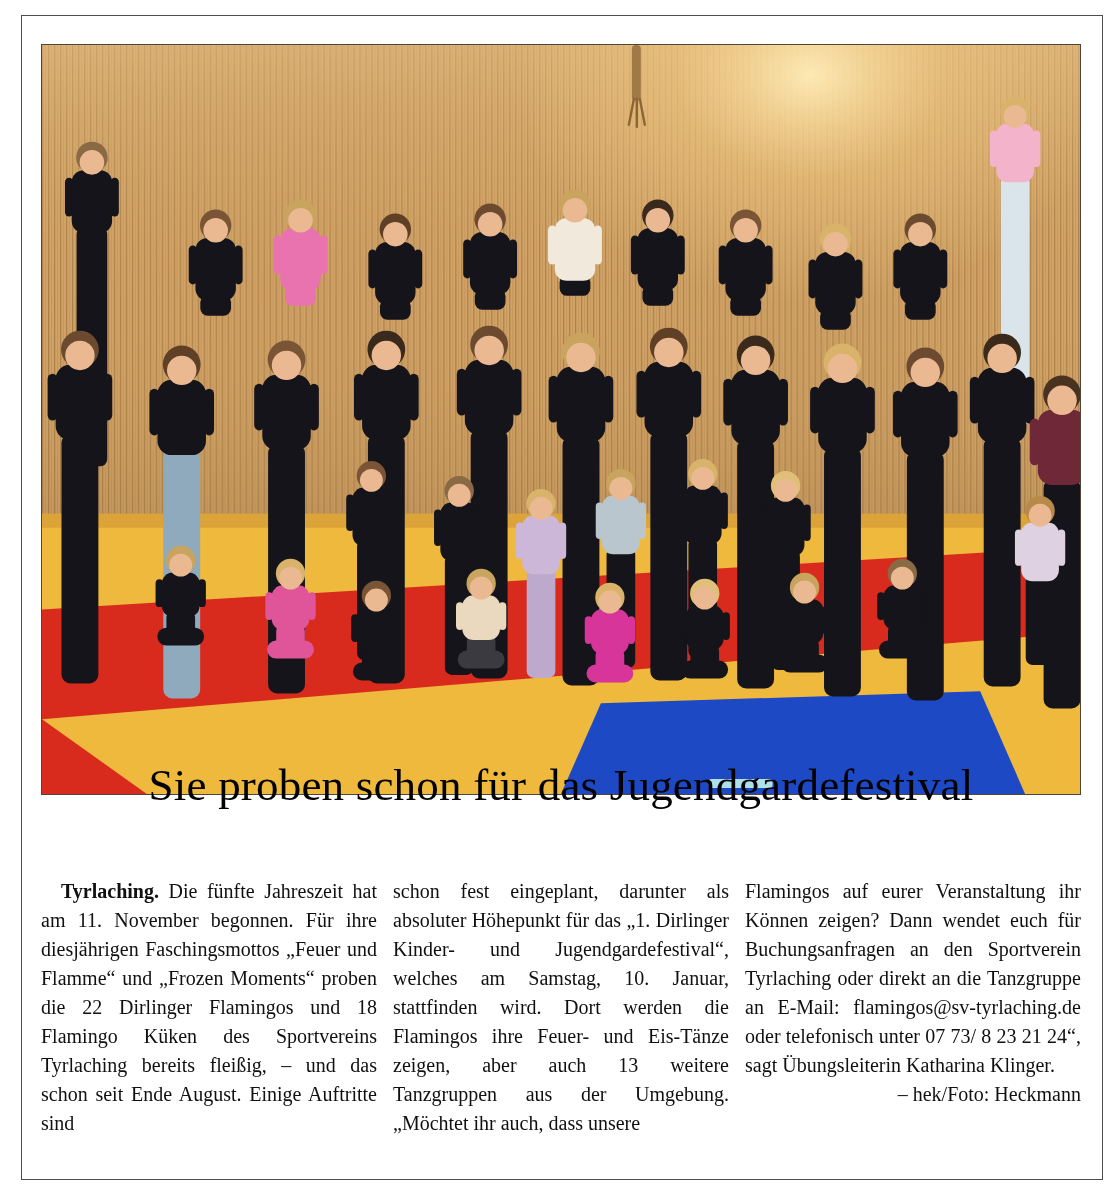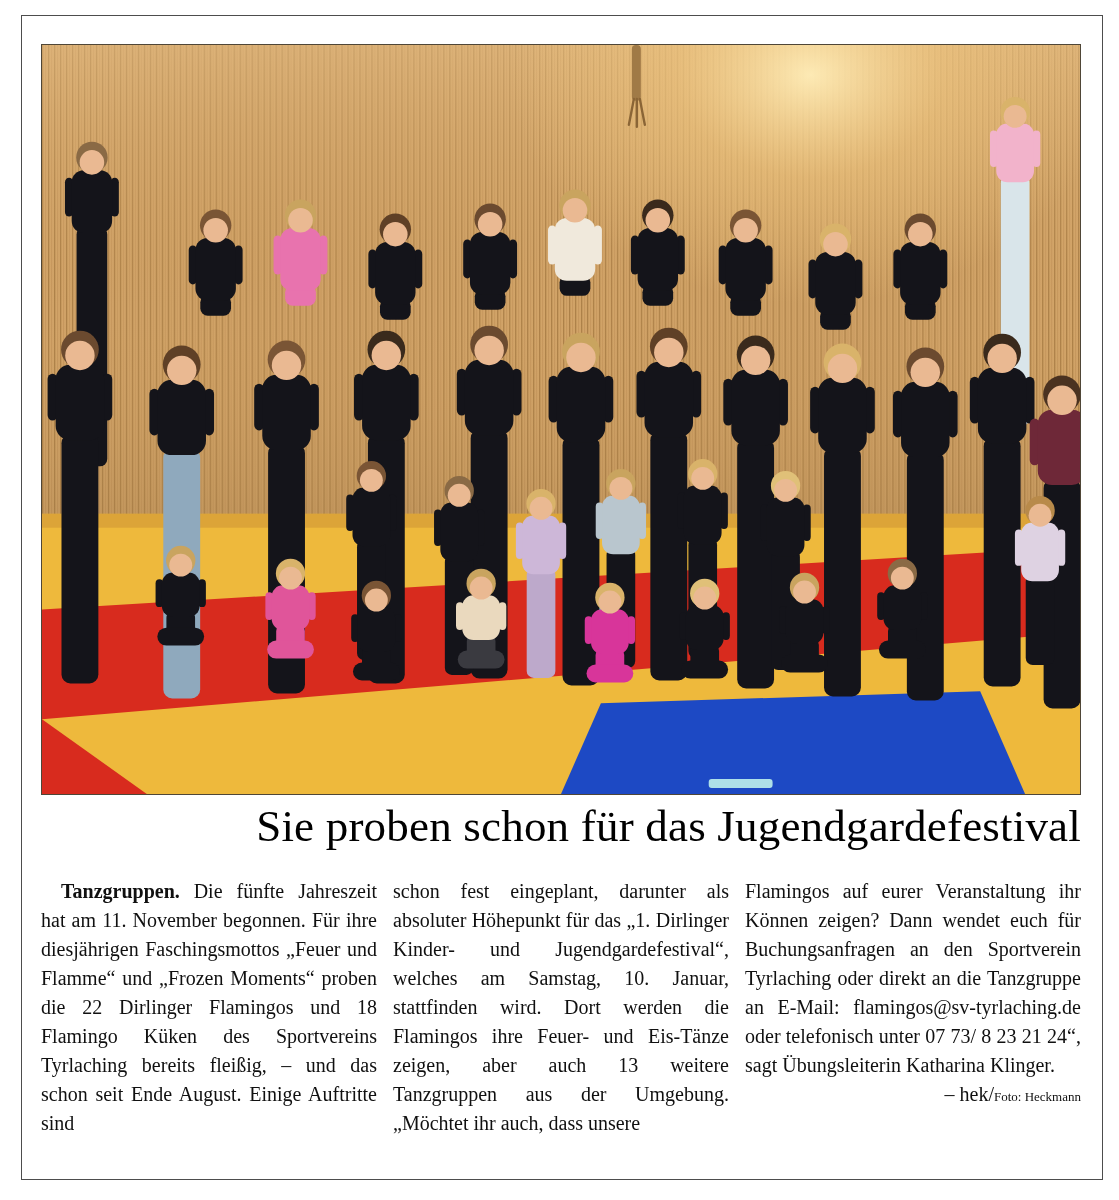--- a/index.html
+++ b/index.html
@@ -1,27 +1,27 @@
 <!DOCTYPE html>
 <html lang="de"><head>
 <meta charset="utf-8">
 <style>
   html,body{margin:0;padding:0;background:#ffffff;}
   body{width:1119px;height:1200px;position:relative;font-family:"Liberation Serif",serif;color:#101010;}
   .page-border{position:absolute;left:21px;top:15px;width:1082px;height:1165px;border:1px solid #4d4d4d;box-sizing:border-box;background:#ffffff;}
   .photo-frame{position:absolute;left:41px;top:44px;width:1040px;height:751px;border:1px solid #4f4637;box-sizing:border-box;overflow:hidden;background:#d2a468;}
   .photo-frame svg{display:block;width:100%;height:100%;}
-  .headline{position:absolute;left:41px;top:800px;width:1040px;margin:0;text-align:right;font-size:45px;font-weight:400;letter-spacing:0.2px;color:#000;white-space:nowrap;}
+  .headline{position:absolute;left:41px;top:759px;width:1040px;margin:0;text-align:center;font-size:45px;font-weight:400;letter-spacing:0.2px;color:#000;white-space:nowrap;}
   .columns{position:absolute;left:41px;top:877px;width:1040px;display:flex;gap:16px;}
   .col{flex:1 1 0;}
   .col p{margin:0;font-size:20px;line-height:29px;text-align:justify;}
   .col-1 p{text-indent:20px;}
   .lead{font-weight:700;}
   .byline{float:right;white-space:nowrap;}
-  .credit{font-size:13px;}
+  .credit{font-size:20px;}
 </style>
 </head>
 <body>
 
 <div class="page-border"></div>
 
 <div class="photo-frame">
   <svg id="photo-svg" viewBox="0 0 1040 751" preserveAspectRatio="none" aria-hidden="true">
       <defs>
         <pattern id="slats" width="6" height="12" patternUnits="userSpaceOnUse">
@@ -366,21 +366,21 @@
           <circle cx="569" cy="558.52" r="11.479999999999999" fill="#eab992"></circle>
         </g>
       </g>
     </svg>
 </div>
 
 <h1 class="headline">Sie proben schon für das Jugendgardefestival</h1>
 
 <div class="columns">
   <div class="col col-1">
-    <p><span class="lead">Tanzgruppen.</span><span> Die fünfte Jahreszeit hat am 11. November begonnen. Für ihre diesjährigen Faschingsmottos „Feuer und Flamme“ und „Frozen Moments“ proben die 22 Dirlinger Flamingos und 18 Flamingo Küken des Sportvereins Tyrlaching bereits fleißig, – und das schon seit Ende August. Einige Auftritte sind</span></p>
+    <p><span class="lead">Tyrlaching.</span><span> Die fünfte Jahreszeit hat am 11. November begonnen. Für ihre diesjährigen Faschingsmottos „Feuer und Flamme“ und „Frozen Moments“ proben die 22 Dirlinger Flamingos und 18 Flamingo Küken des Sportvereins Tyrlaching bereits fleißig, – und das schon seit Ende August. Einige Auftritte sind</span></p>
   </div>
   <div class="col col-2">
     <p><span>schon fest eingeplant, darunter als absoluter Höhepunkt für das „1. Dirlinger Kinder- und Jugendgardefestival“, welches am Samstag, 10. Januar, stattfinden wird. Dort werden die Flamingos ihre Feuer- und Eis-Tänze zeigen, aber auch 13 weitere Tanzgruppen aus der Umgebung. „Möchtet ihr auch, dass unsere</span></p>
   </div>
   <div class="col col-3">
     <p><span>Flamingos auf eurer Veranstaltung ihr Können zeigen? Dann wendet euch für Buchungsanfragen an den Sportverein Tyrlaching oder direkt an die Tanzgruppe an E-Mail: flamingos@sv-tyrlaching.de oder telefonisch unter 07 73/ 8 23 21 24“, sagt Übungsleiterin Katharina Klinger.</span>
       <span class="byline"><span>– hek/</span><span class="credit">Foto: Heckmann</span></span>
     </p>
   </div>
 </div>

